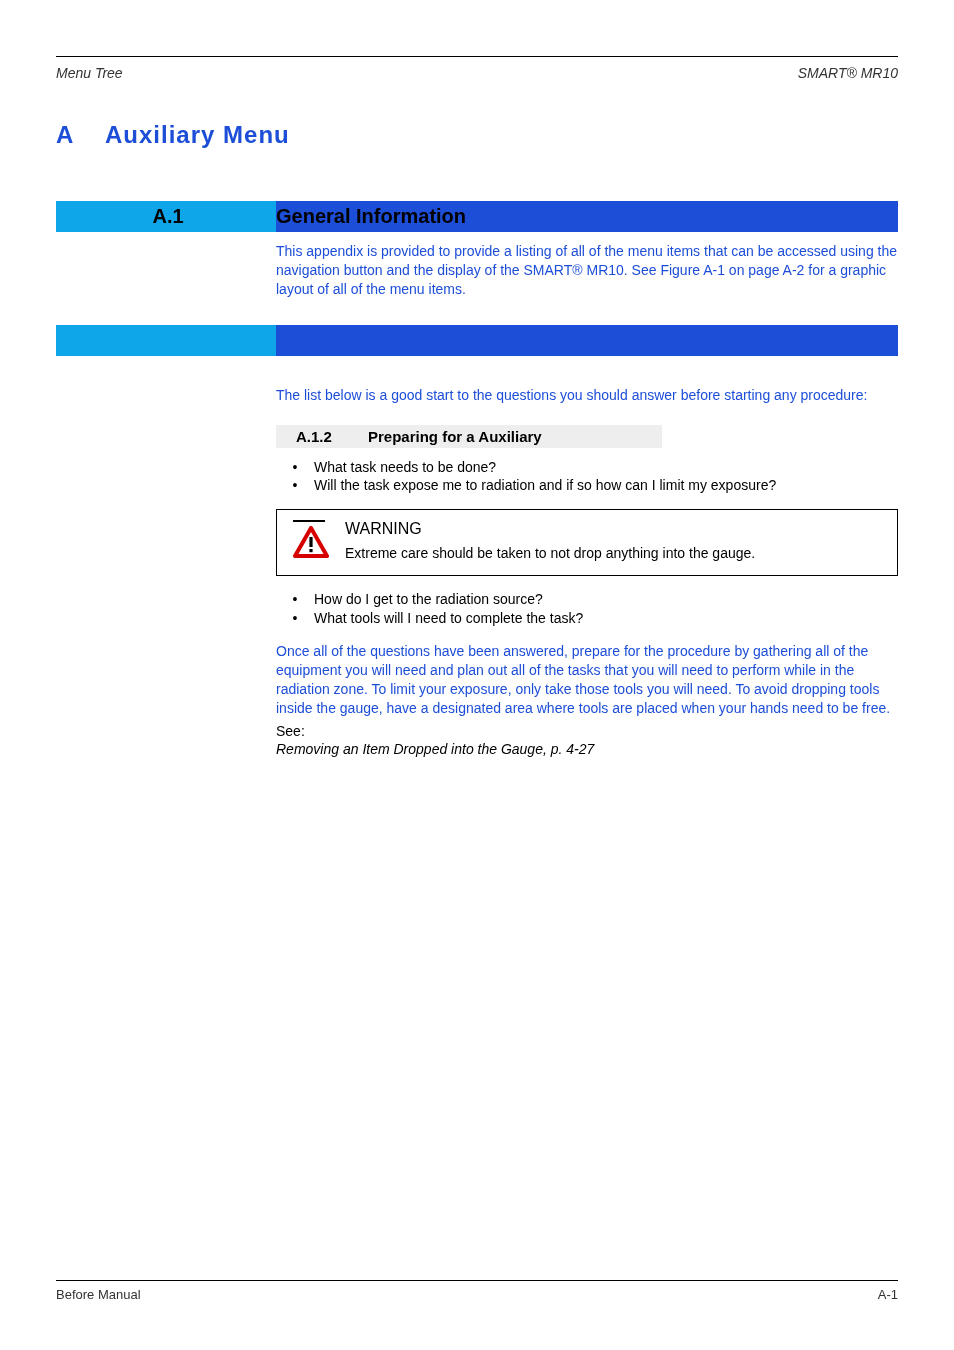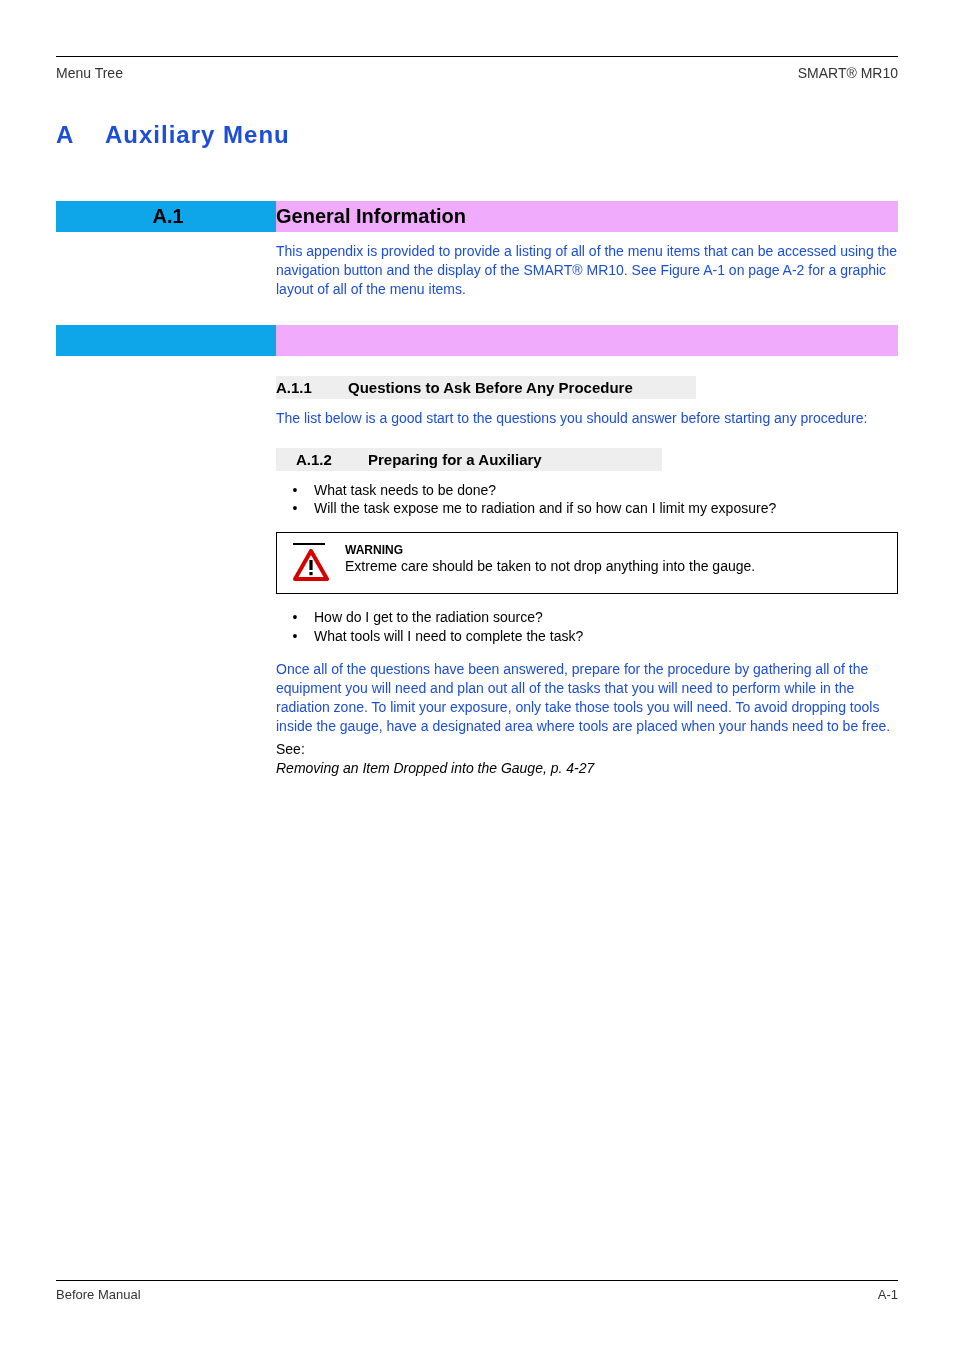--- a/index.html
+++ b/index.html
@@ -1,44 +1,44 @@
 <!DOCTYPE html>
 <html><head>
 <meta charset="utf-8">
 <style>
   * { box-sizing: border-box; margin: 0; padding: 0; }
   html, body { width: 954px; height: 1350px; background: #fff; font-family: Arial, Helvetica, sans-serif; color: #000; }
   .page { position: relative; width: 954px; height: 1350px; padding: 56px 56px 0 56px; }
   .hr { border: none; border-top: 1px solid #000; margin: 0; }
   .header-hr { margin-bottom: 8px; }
-  .header-line { display: flex; justify-content: space-between; font-size: 14px; color: #333; margin-bottom: 40px; }
+  .header-line { display: flex; justify-content: space-between; font-size: 14px; color: #333; margin-bottom: 40px; font-style: italic; }
   .chapter-title { font-size: 24px; font-weight: bold; color: #1d4ed8; letter-spacing: 1px; margin-bottom: 38px; }
   .section-row { display: flex; align-items: flex-start; }
   .section-num-wide { width: 220px; font-size: 20px; font-weight: bold; background: #eee; padding: 4px 0 4px 0; }
   .section-num-wide .num { display: inline-block; width: 72px; padding-left: 4px; }
-  .section-title-wide { flex: 1; font-size: 20px; font-weight: bold; background: #f0abfc; padding: 4px 0 4px 0; }
+  .section-title-wide { flex: 1; font-size: 20px; font-weight: bold; background: #1d4ed8; padding: 4px 0 4px 0; }
   .section-bar { background: #0ea5e9; text-align: center; }
   .gap-26 { height: 26px; }
   .gap-20 { height: 20px; }
   .gap-14 { height: 14px; }
   .gap-10 { height: 10px; }
   .indent-col { width: 220px; flex: none; }
   .body-col { flex: 1; }
   .para { font-size: 14px; line-height: 1.35; color: #1d4ed8; }
   .subsection-bar { background: #eee; font-weight: bold; font-size: 15px; padding: 3px 0 3px 0; display: flex; }
   .subsection-bar .snum { width: 72px; padding-left: 0; }
   .subsection-bar2 { width: 420px; }
   .subsection-bar3 { width: 386px; padding-left: 20px; }
   .hl-row { display: flex; font-size: 14px; line-height: 1.35; }
   .hl-bullet { width: 38px; flex: none; text-align: center; }
   .warning-box { border: 1px solid #000; padding: 10px 12px 12px 16px; display: flex; }
   .warn-icon-col { width: 52px; flex: none; }
   .warn-icon-col .rule { border-top: 2px solid #000; width: 32px; margin-bottom: 4px; }
   .warn-text-col { flex: 1; }
-  .warn-title { font-size: 12px; font-weight: bold; }
+  .warn-title { font-size: 16px; font-weight: normal; margin-bottom: 6px; }
   .warn-body { font-size: 14px; line-height: 1.35; }
   .see-row { display: flex; font-size: 14px; line-height: 1.35; margin-top: 4px; flex-direction: column; }
   .see-label { width: 62px; flex: none; font-style: normal; }
   .see-body { flex: 1; font-style: italic; }
   .footer { position: absolute; left: 56px; right: 56px; bottom: 48px; }
   .footer-hr { border: none; border-top: 1px solid #000; margin-bottom: 6px; }
   .footer-line { display: flex; justify-content: space-between; font-size: 13px; color: #333; }
   svg.tri { display: block; }
 </style>
 </head>
@@ -75,24 +75,20 @@
   <div class="section-row">
     <div class="section-num-wide section-bar">&nbsp;</div>
     <div class="section-title-wide">&nbsp;</div>
   </div>
 
   <div class="gap-20"></div>
 
   <div class="section-row">
     <div class="indent-col"></div>
     <div class="body-col">
-      <div class="subsection-bar subsection-bar2">
-        <span class="snum">A.1.1</span>
-        <span>Questions to Ask Before Any Procedure</span>
-      </div>
       <div class="gap-10"></div>
       <p class="para">The list below is a good start to the questions you should answer before starting any procedure:</p>
     </div>
   </div>
 
   <div class="gap-20"></div>
 
   <div class="section-row">
     <div class="indent-col"></div>
     <div class="body-col">

